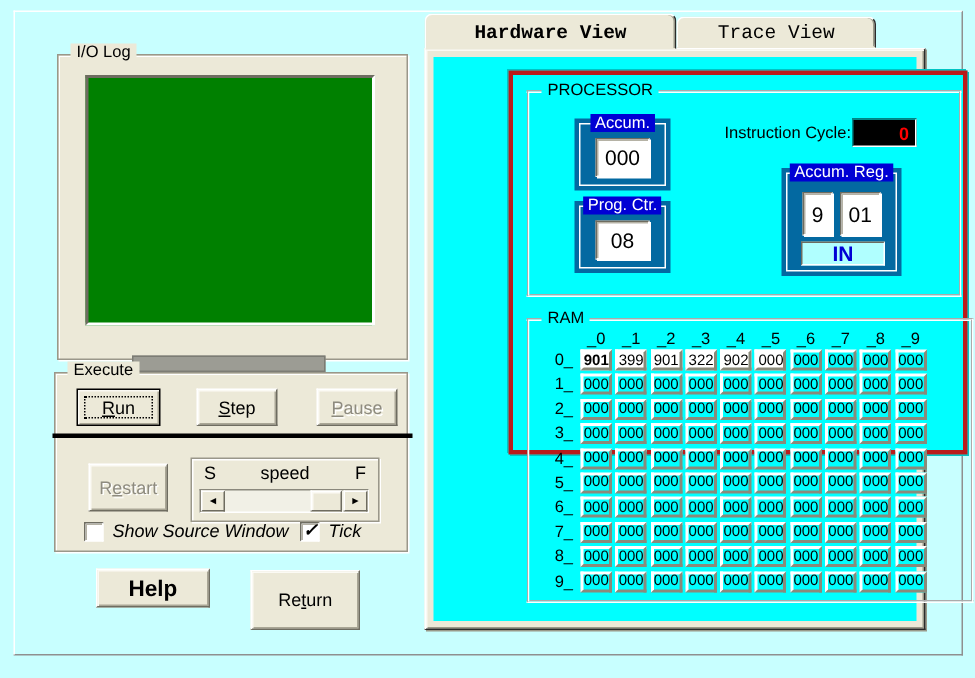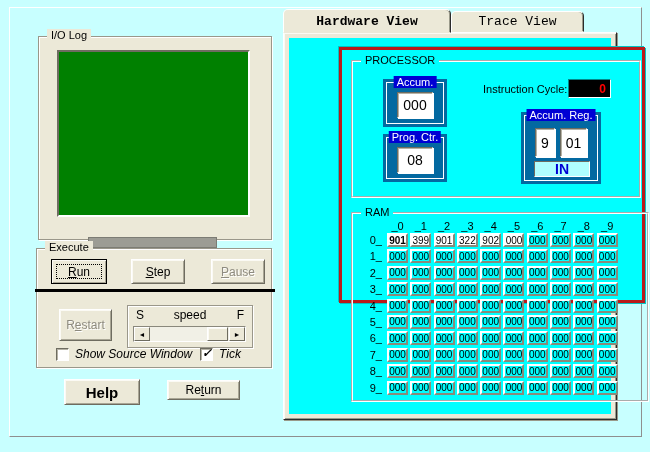--- a/index.html
+++ b/index.html
@@ -252,21 +252,21 @@
   <div class="checkbox-row checked" style="left:163px; top:98px;">
     <span class="checkbox">
         <span class="check-glyph">✓</span>
       </span>
     <span class="cb-label">Tick</span>
   </div>
 </div>
 
 <button class="btn" style="left:64px; top:379px; width:76px; height:26px; font-size:15px; font-weight:bold;">Help</button>
 
-<button class="btn" style="left:167px; top:380px; width:73px; height:20px;">
+<button class="btn" style="left:167px; top:380px; width:73px; height:40px;">
   <span>Re</span>
     <span class="u">t</span>
     <span>urn</span>
 </button>
 
 <div id="tab-hardware" class="tab active">Hardware View</div>
 <div id="tab-trace" class="tab">Trace View</div>
 
 <div id="tab-page" class="abs">
   <div id="panelA">

